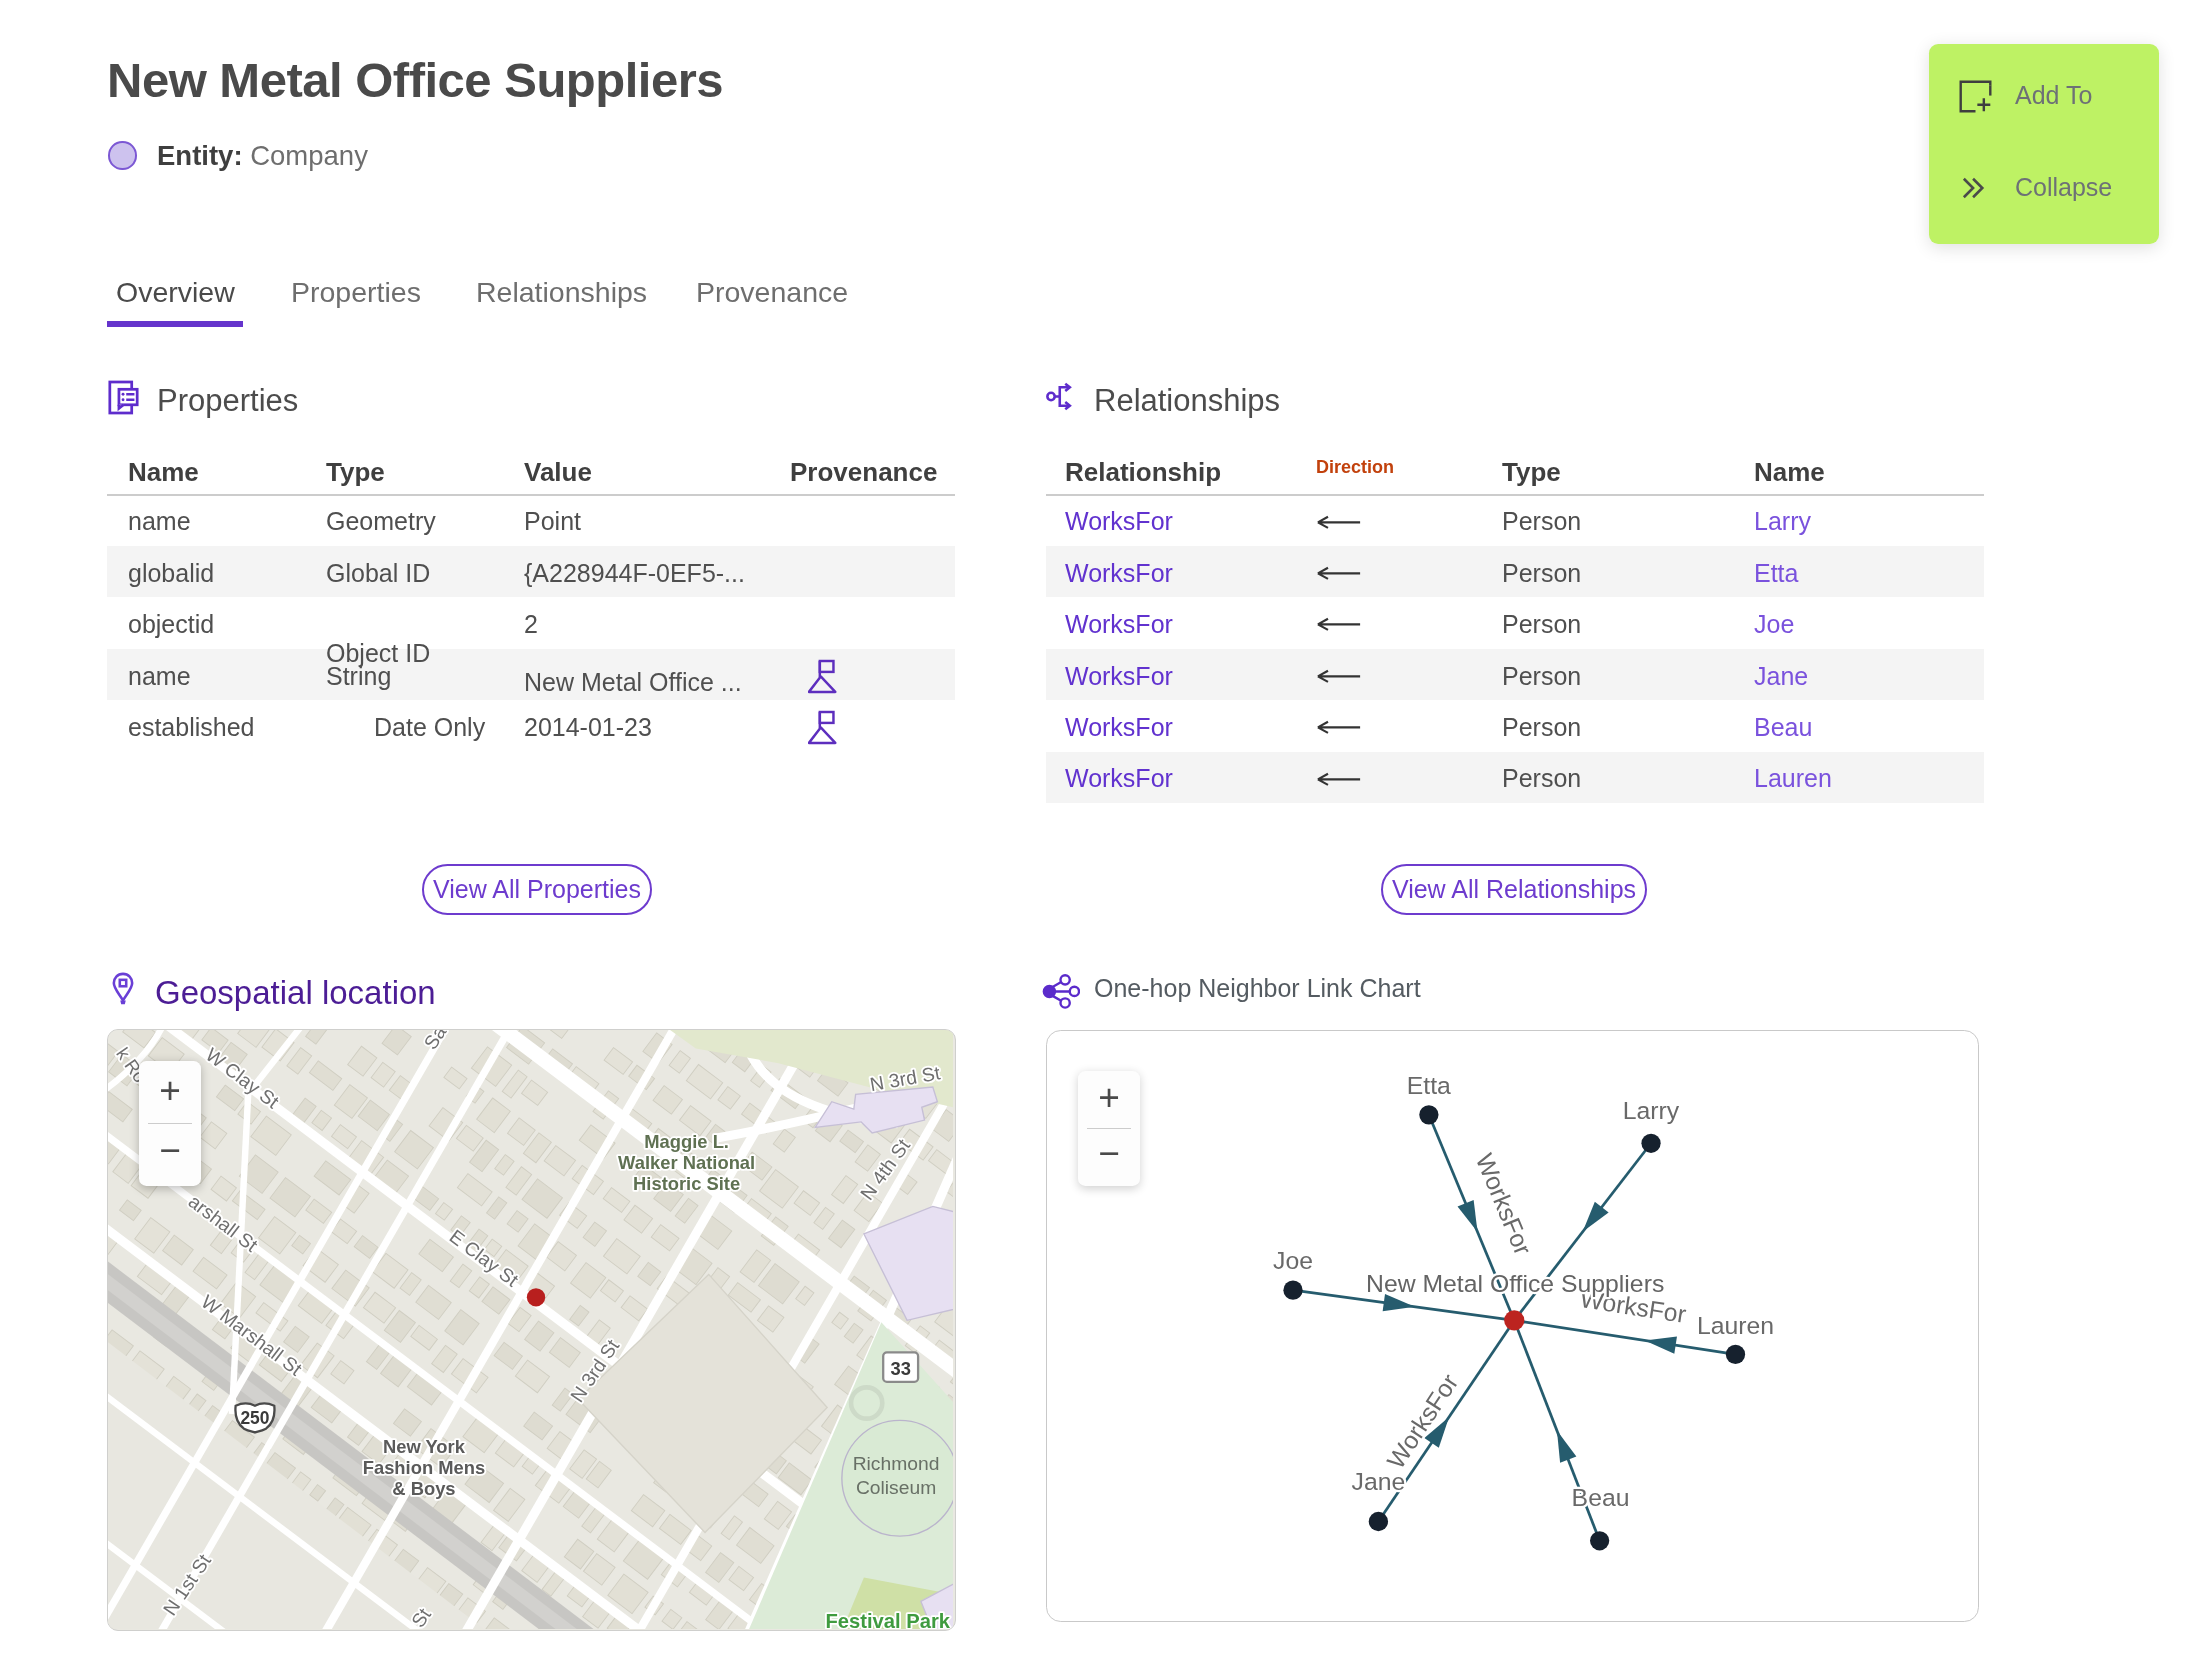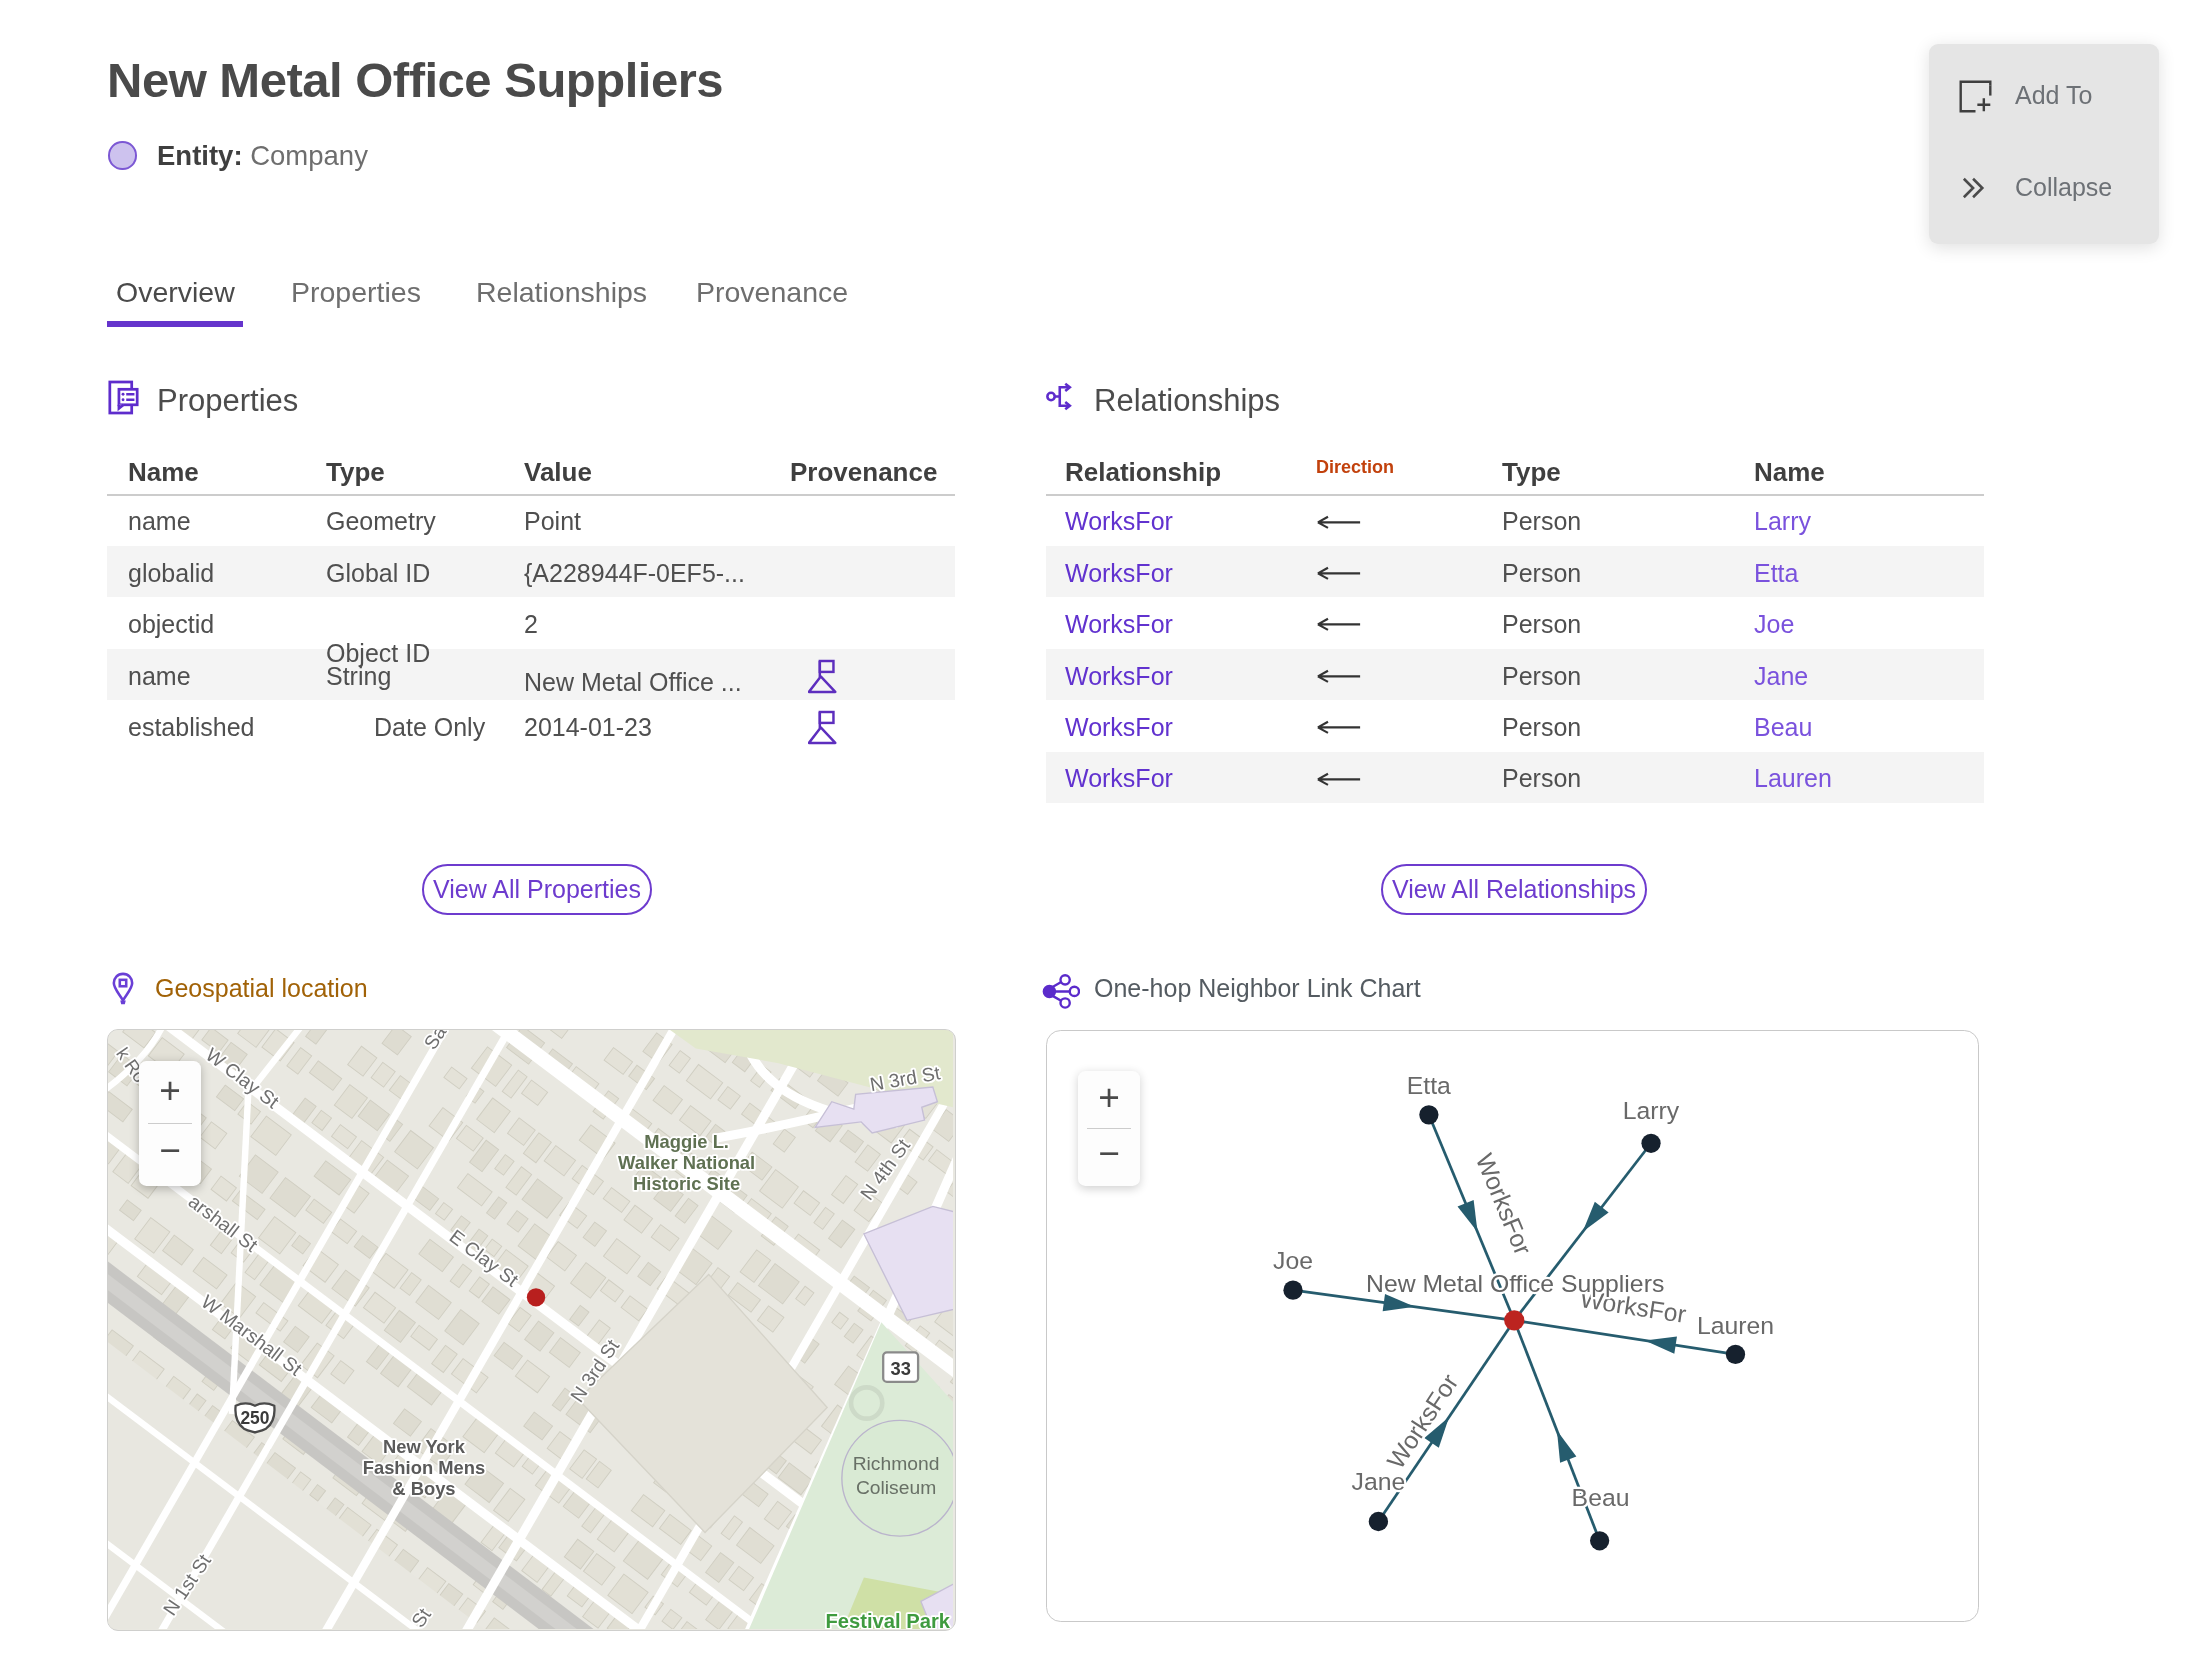--- a/index.html
+++ b/index.html
@@ -8,21 +8,21 @@
 #page { position:relative; width:1784px; height:1677px; }
 </style>
 </head>
 <body>
 <div id="page">
 
 <div class="abs" style="left:107px; top:52px; font-size:49px; font-weight:bold; color:#4a4a4a; letter-spacing:-0.5px;">New Metal Office Suppliers</div>
 <div class="abs" style="left:108px; top:141px; width:28.5px; height:28.5px; border-radius:50%; background:#cdc2ee; border:2.8px solid #7c58d4;"></div>
 <div class="abs" style="left:157px; top:140px; font-size:27.5px; color:#6e6e6e;"><span style="font-weight:bold; color:#3f3f3f;">Entity:</span> Company</div>
 
-<div class="abs" style="left:1929px; top:44px; width:230px; height:200px; background:#e5e5e5; border-radius:9.2px; box-shadow:0 3.7px 16.5px rgba(0,0,0,0.12);">
+<div class="abs" style="left:1929px; top:44px; width:230px; height:200px; background:#bef264; border-radius:9.2px; box-shadow:0 3.7px 16.5px rgba(0,0,0,0.12);">
   <svg class="abs" style="left:27.5px; top:34px;" width="37" height="37" viewBox="0 0 40 40" fill="none" stroke="#3f3f3f" stroke-width="2.6">
     <path d="M36 8 L36 4 L4 4 L4 36 L20 36"></path>
     <path d="M36 8 L36 19"></path>
     <path d="M29 29 L29 36 M29 29 L29 22 M29 29 L22 29 M29 29 L36 29" stroke-width="2.6"></path>
   </svg>
   <div class="abs" style="left:86px; top:37px; font-size:25px; color:#6d7176;">Add To</div>
   <svg class="abs" style="left:32px; top:132px;" width="26" height="24" viewBox="0 0 28 26" fill="none" stroke="#4a4a4a" stroke-width="2.8">
     <path d="M3 3 L13 13 L3 23"></path>
     <path d="M13 3 L23 13 L13 23"></path>
   </svg>
@@ -139,21 +139,21 @@
   <div class="abs" style="left:456px; top:321px; font-size:25px; color:#4f4f4f;">Person</div>
   <div class="abs" style="left:708px; top:321px; font-size:25px; color:#7a52dd;">Lauren</div>
 </div>
 <div class="abs" style="left:1381px; top:864px; width:266px; height:51px; border:2.8px solid #6d3bce; border-radius:26px; color:#6d3bce; font-size:25px; text-align:center; line-height:47px;">View All Relationships</div>
 
 <svg class="abs" style="left:112px; top:972px;" width="22" height="34" viewBox="0 0 24 37" fill="none" stroke="#6a3fd6" stroke-width="2.8">
   <path d="M12 2 C6 2 2 6.5 2 12 C2 18 8 24 12 31 C16 24 22 18 22 12 C22 6.5 18 2 12 2 Z"></path>
   <rect x="8.5" y="8.5" width="7" height="7"></rect>
   <path d="M9 31 L15 31 L14 35 L10 35 Z" fill="#6a3fd6" stroke="none"></path>
 </svg>
-<div class="abs" style="left:155px; top:974px; font-size:25px; color:#a16207;">Geospatial location</div>
+<div class="abs" style="left:155px; top:974px; font-size:33px; color:#4c1d95;">Geospatial location</div>
 
 <div class="abs" style="left:107px; top:1029px; width:849px; height:602px; border-radius:11px; border:1.8px solid #cfcfcd; overflow:hidden; background:#e9e8e1;">
   <svg class="abs" style="left:0;top:0;" width="845" height="599" viewBox="0 0 920 652">
 <rect width="920" height="652" fill="#e9e8e1"></rect>
 <g transform="rotate(37 0 0)">
 <rect x="-450" y="-562" width="23" height="23" fill="#dedcd1" stroke="#d0cec2" stroke-width="1"></rect>
 <rect x="-419" y="-562" width="25" height="17" fill="#e4e2d8" stroke="#d0cec2" stroke-width="1"></rect>
 <rect x="-388" y="-562" width="30" height="25" fill="#e3e1d7" stroke="#d0cec2" stroke-width="1"></rect>
 <rect x="-345" y="-562" width="26" height="24" fill="#e2e0d5" stroke="#d0cec2" stroke-width="1"></rect>
 <rect x="-284" y="-562" width="29" height="19" fill="#e4e2d8" stroke="#d0cec2" stroke-width="1"></rect>

